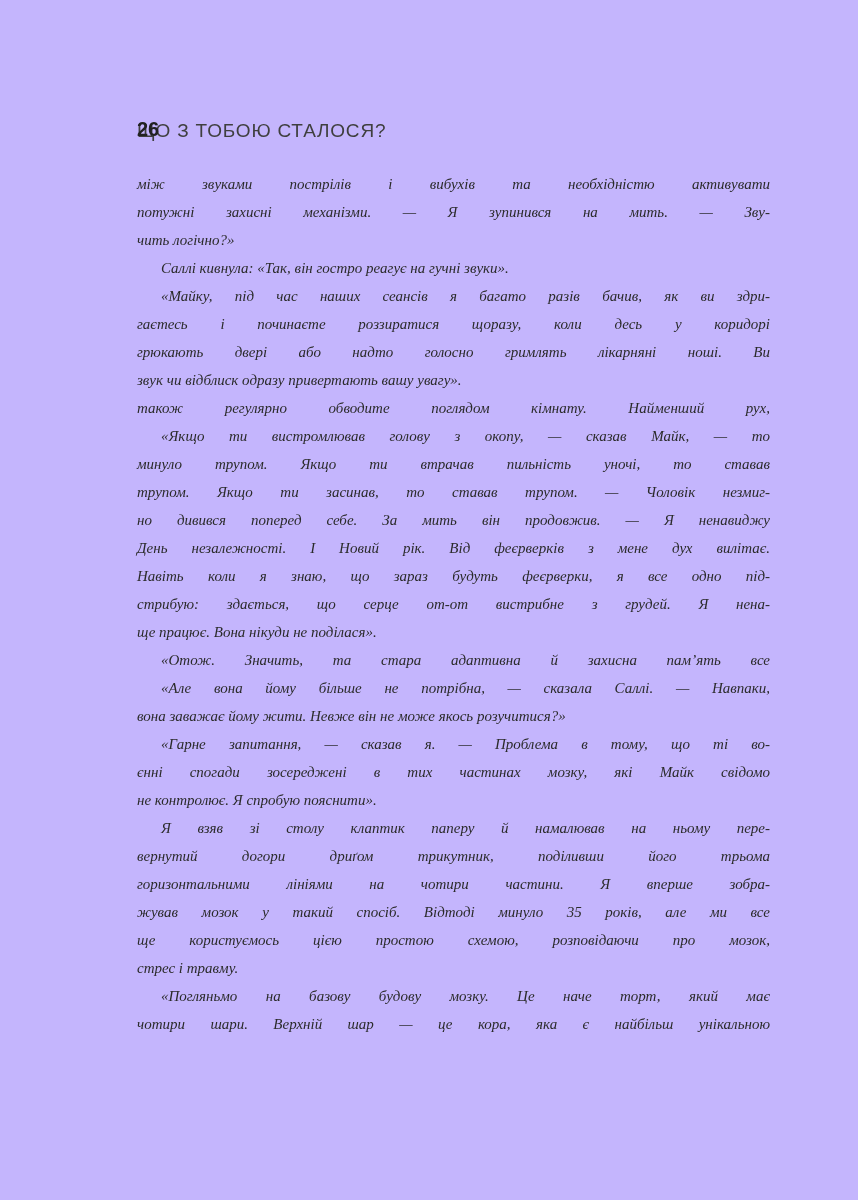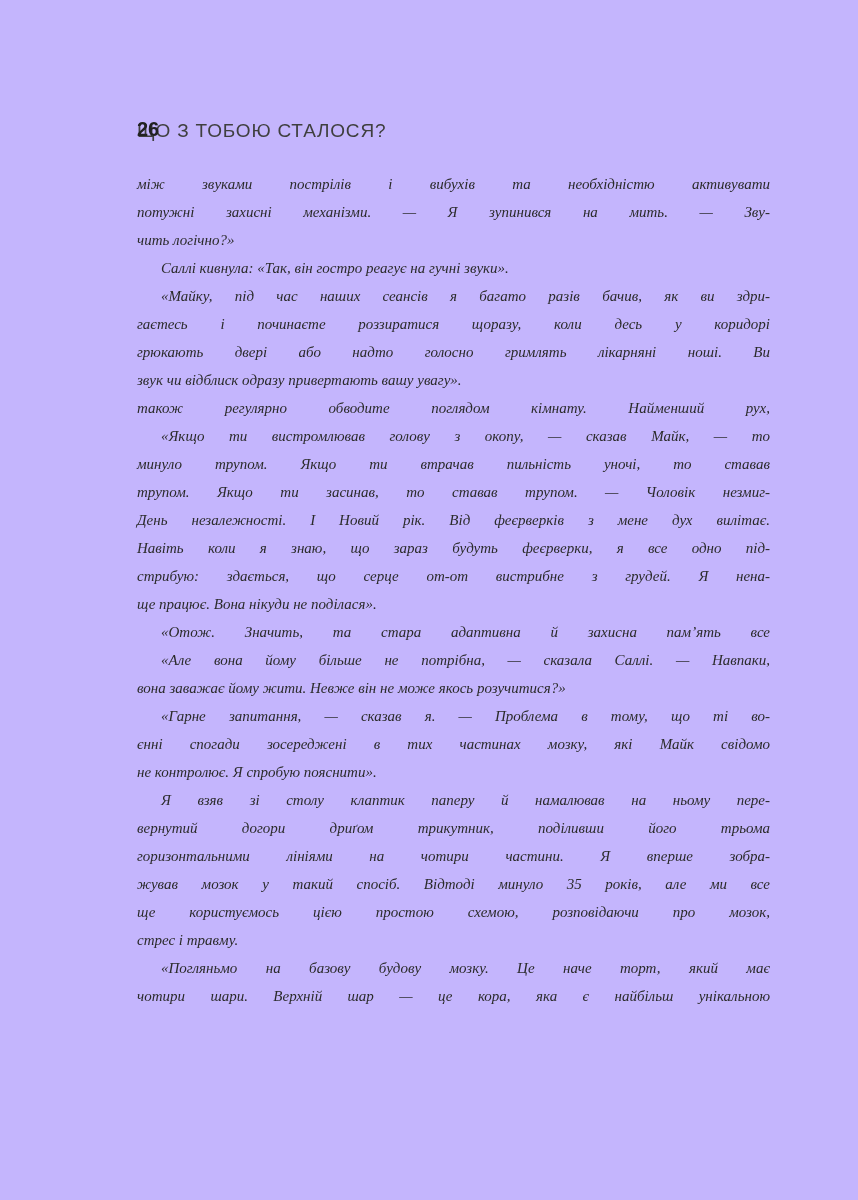--- a/index.html
+++ b/index.html
@@ -64,20 +64,21 @@
       <div class="line">чить логічно?»</div>
       <div class="line indent">Саллі кивнула: «Так, він гостро реагує на гучні звуки».</div>
       <div class="line indent just">«Майку, під час наших сеансів я багато разів бачив, як ви здри-</div>
       <div class="line just">гаєтесь і починаєте роззиратися щоразу, коли десь у коридорі</div>
       <div class="line just">грюкають двері або надто голосно гримлять лікарняні ноші. Ви</div>
       <div class="line">звук чи відблиск одразу привертають вашу увагу».</div>
       <div class="line just">також регулярно обводите поглядом кімнату. Найменший рух,</div>
       <div class="line indent just">«Якщо ти вистромлював голову з окопу, — сказав Майк, — то</div>
       <div class="line just">минуло трупом. Якщо ти втрачав пильність уночі, то ставав</div>
       <div class="line just">трупом. Якщо ти засинав, то ставав трупом. — Чоловік незмиг-</div>
+      <div class="line just">но дивився поперед себе. За мить він продовжив. — Я ненавиджу</div>
       <div class="line just">День незалежності. І Новий рік. Від феєрверків з мене дух вилітає.</div>
       <div class="line just">Навіть коли я знаю, що зараз будуть феєрверки, я все одно під-</div>
       <div class="line just">стрибую: здається, що серце от-от вистрибне з грудей. Я нена-</div>
       <div class="line">ще працює. Вона нікуди не поділася».</div>
       <div class="line indent just">«Отож. Значить, та стара адаптивна й захисна пам’ять все</div>
       <div class="line indent just">«Але вона йому більше не потрібна, — сказала Саллі. — Навпаки,</div>
       <div class="line">вона заважає йому жити. Невже він не може якось розучитися?»</div>
       <div class="line indent just">«Гарне запитання, — сказав я. — Проблема в тому, що ті во-</div>
       <div class="line just">єнні спогади зосереджені в тих частинах мозку, які Майк свідомо</div>
       <div class="line">не контролює. Я спробую пояснити».</div>

